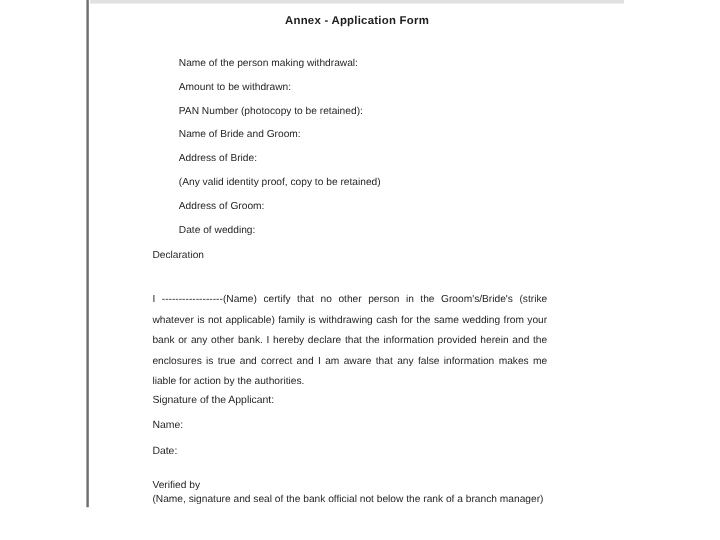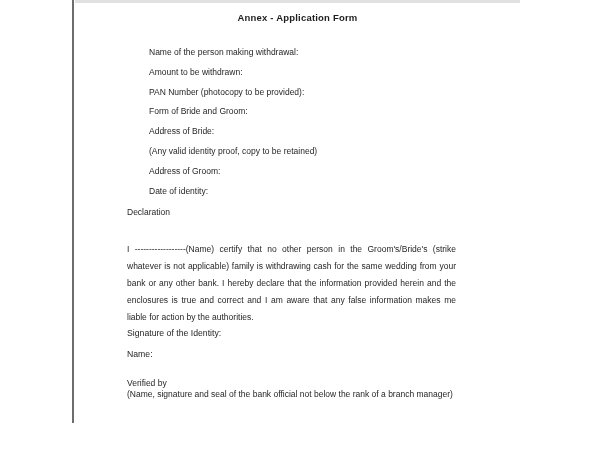--- a/index.html
+++ b/index.html
@@ -95,31 +95,32 @@
 <div class="canvas">
   <div class="top-bar"></div>
   <div class="left-rule"></div>
 
   <div class="doc">
     <h1 class="title">Annex - Application Form</h1>
 
     <div class="fields">
       <div class="field-line">Name of the person making withdrawal:</div>
       <div class="field-line">Amount to be withdrawn:</div>
-      <div class="field-line">PAN Number (photocopy to be provided):</div>
-      <div class="field-line">Form of Bride and Groom:</div>
+      <div class="field-line">PAN Number (photocopy to be retained):</div>
+      <div class="field-line">Name of Bride and Groom:</div>
       <div class="field-line">Address of Bride:</div>
       <div class="field-line">(Any valid identity proof, copy to be retained)</div>
       <div class="field-line">Address of Groom:</div>
-      <div class="field-line">Date of identity:</div>
+      <div class="field-line">Date of wedding:</div>
     </div>
 
     <div class="decl-heading">Declaration</div>
 
     <p class="decl-text">I ------------------(Name)  certify that no other person in the Groom's/Bride's (strike whatever is not applicable) family is withdrawing cash for the same wedding from your bank or any other bank. I hereby declare that the information provided herein and the enclosures is true and correct and I am aware that any false information makes me liable for action by the authorities.</p>
 
-    <div class="sig-line first">Signature of the Identity:</div>
+    <div class="sig-line first">Signature of the Applicant:</div>
     <div class="sig-line">Name:</div>
+    <div class="sig-line">Date:</div>
 
     <div class="verified">Verified by</div>
     <div class="verified-note">(Name, signature and seal of the bank official not below the rank of a branch manager)</div>
   </div>
 </div>
 
 </body></html>

